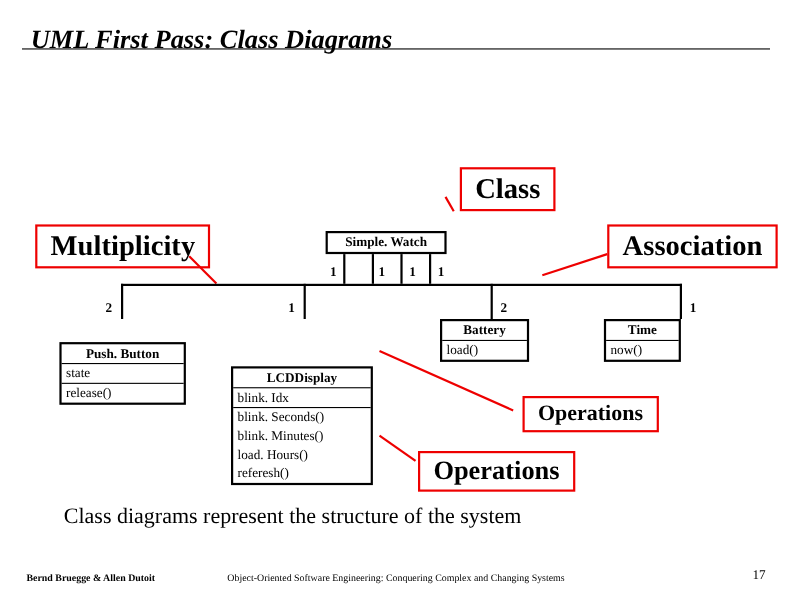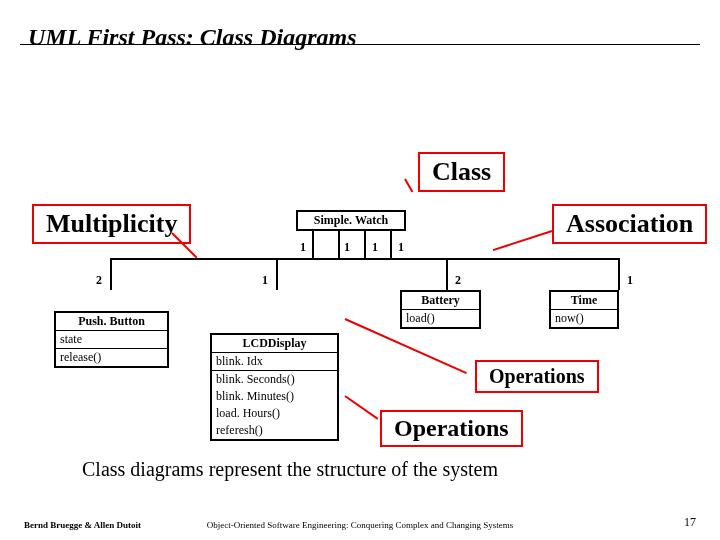--- a/index.html
+++ b/index.html
@@ -82,21 +82,20 @@
   .red-line {
     position: absolute;
     background: #e00;
   }
 
   .caption {
     position: absolute;
     top: 458px;
     left: 58px;
     font-size: 20px;
-    margin-left: 24px;
   }
   .footer-left {
     position: absolute;
     bottom: 10px;
     left: 24px;
     font-size: 9px;
     font-weight: bold;
   }
   .footer-center {
     position: absolute;

